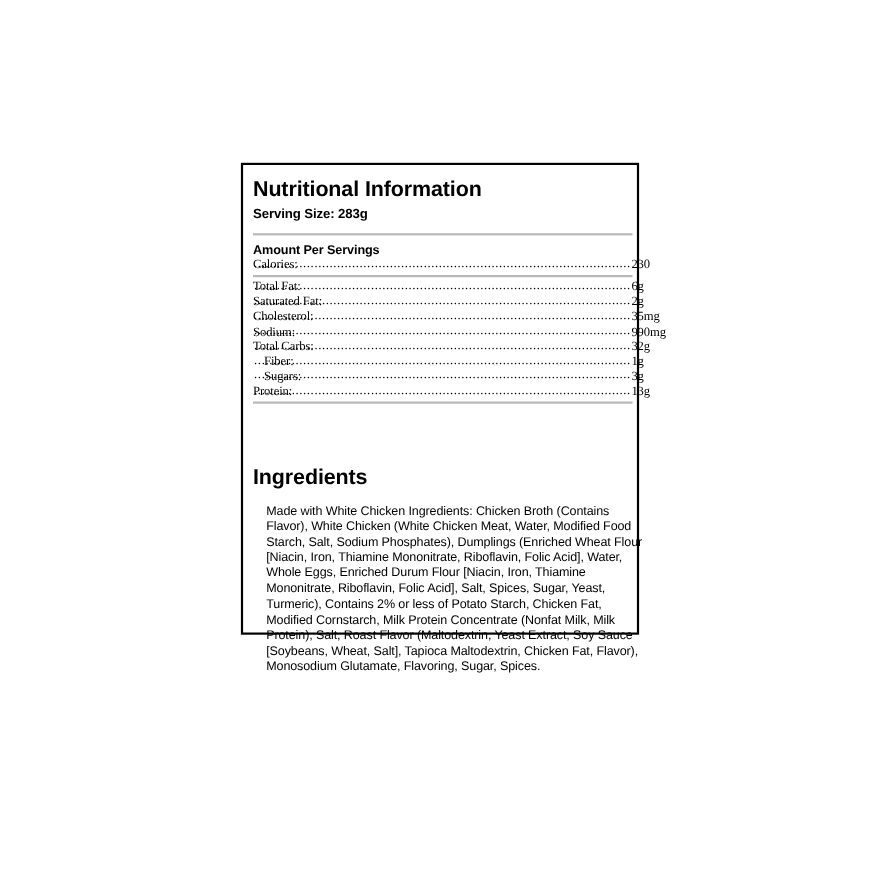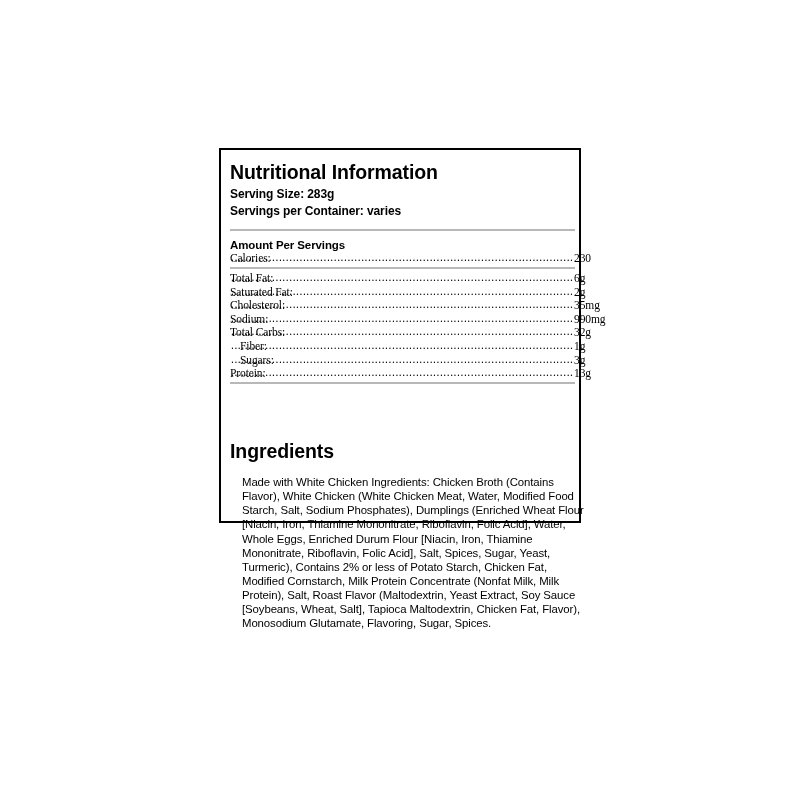--- a/index.html
+++ b/index.html
@@ -22,21 +22,21 @@
     background: #ffffff;
     overflow: hidden;
   }
 
   
   .label-panel {
     position: absolute;
     left: 219px;
     top: 148px;
     width: 362px;
-    height: 375px;
+    height: 429px;
     box-sizing: border-box;
     border: 2px solid #000000;
     background: #ffffff;
     padding: 10px 8px 0 9px;
   }
 
   
   .nutrition-title {
     font-size: 19.5px;
     font-weight: bold;
@@ -138,21 +138,20 @@
 <body>
 
 <div id="canvas">
 
   <section class="label-panel">
 
     <h1 class="nutrition-title">Nutritional Information</h1>
 
     <div class="serving-line">Serving Size: 283g</div>
 
-    <div class="serving-line">Servings per Container: varies</div>
 
     <div class="rule top-rule"></div>
 
     <div class="amount-heading">Amount Per Servings</div>
 
     <table class="nutri-table">
       <tbody>
         <tr class="nutri-row">
           <td class="nutri-name">Calories:</td>
           <td class="nutri-leader"></td>

